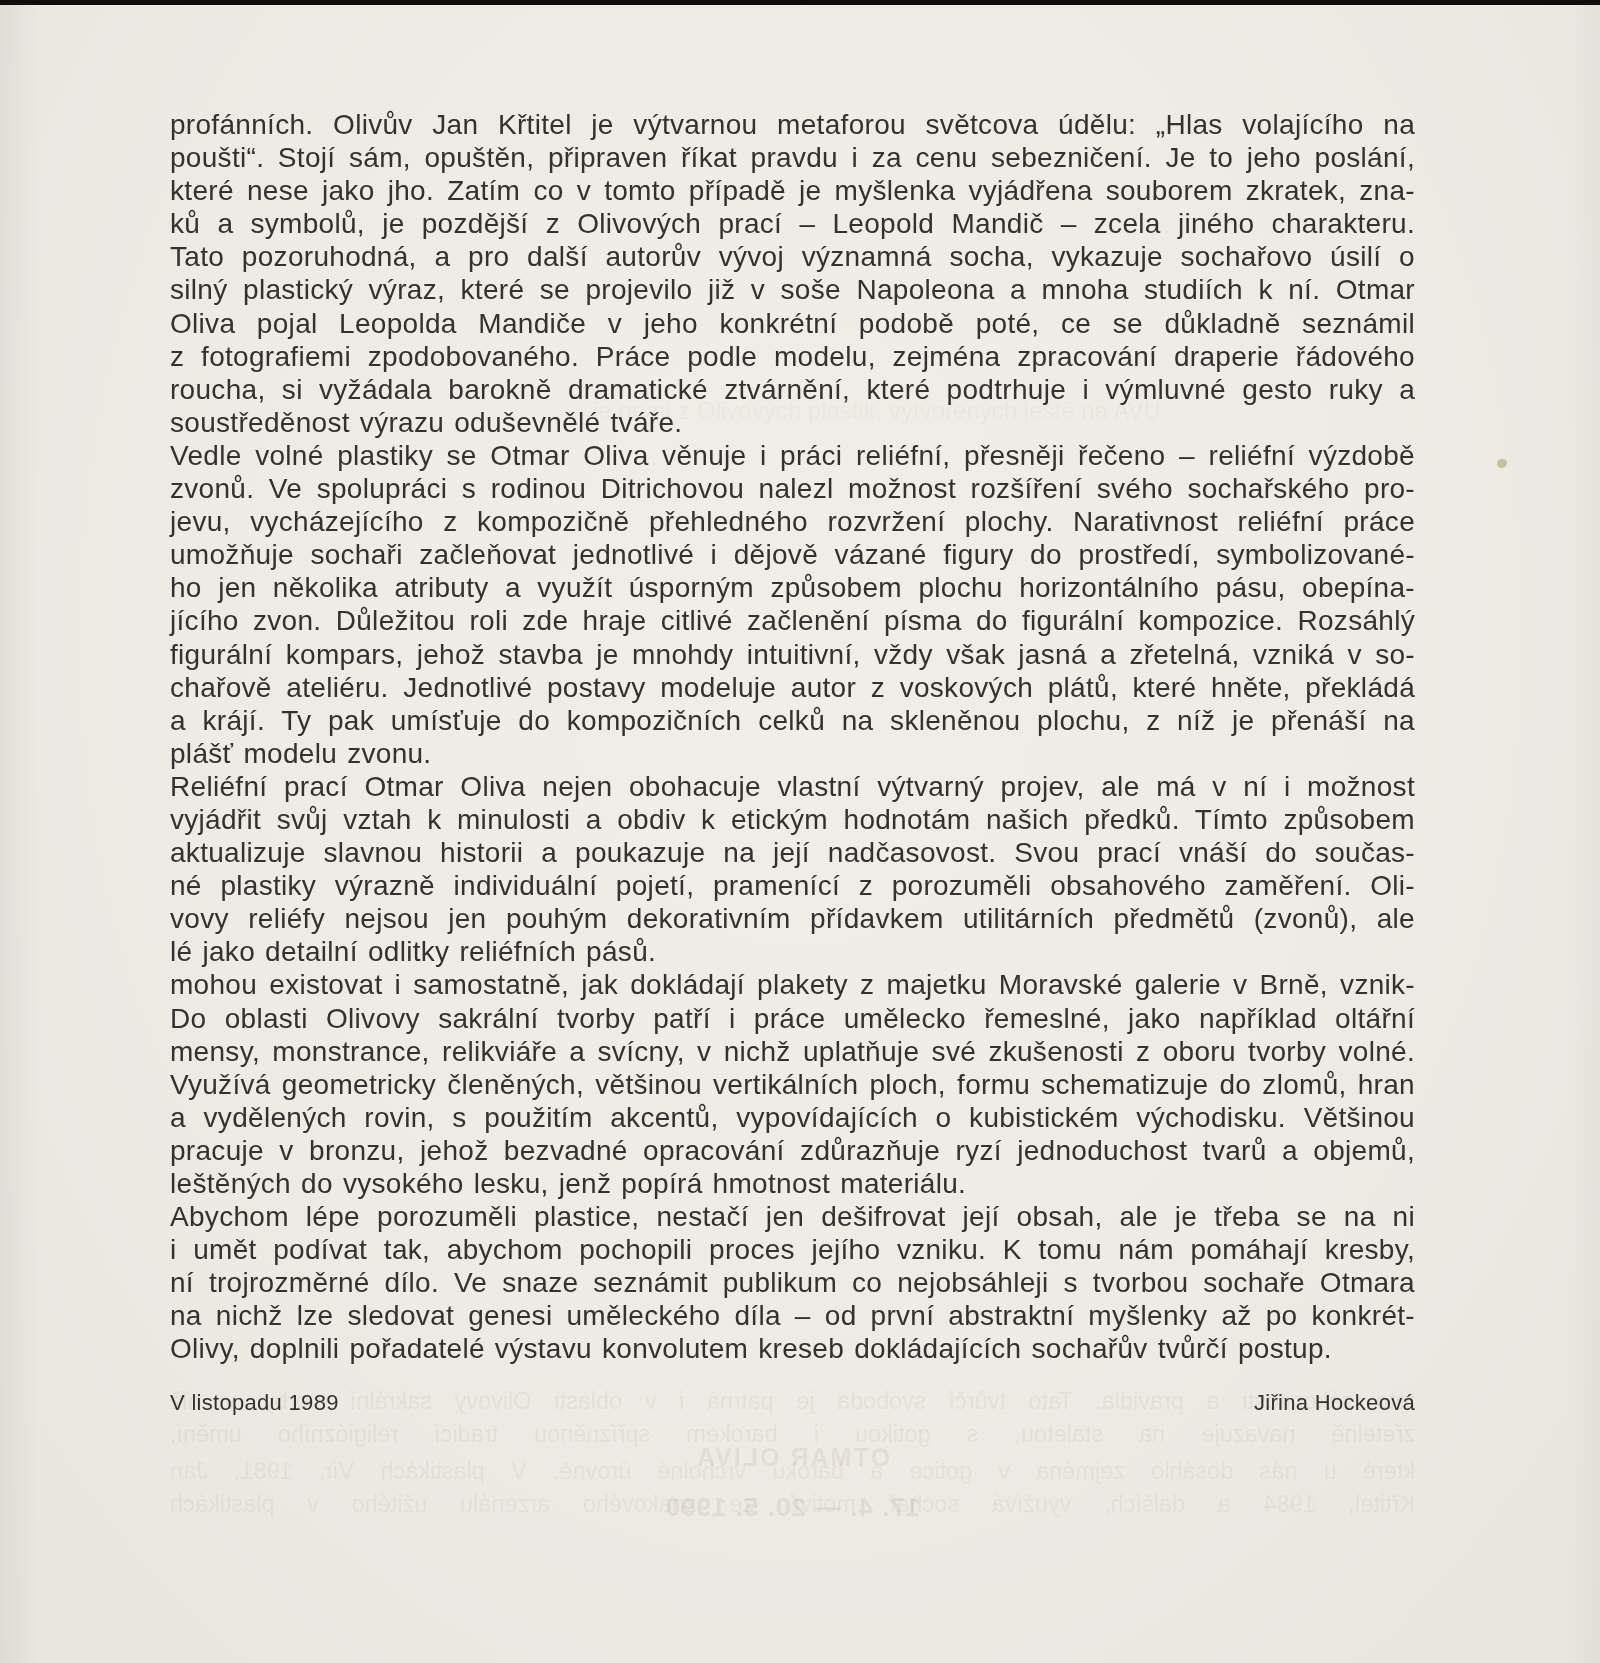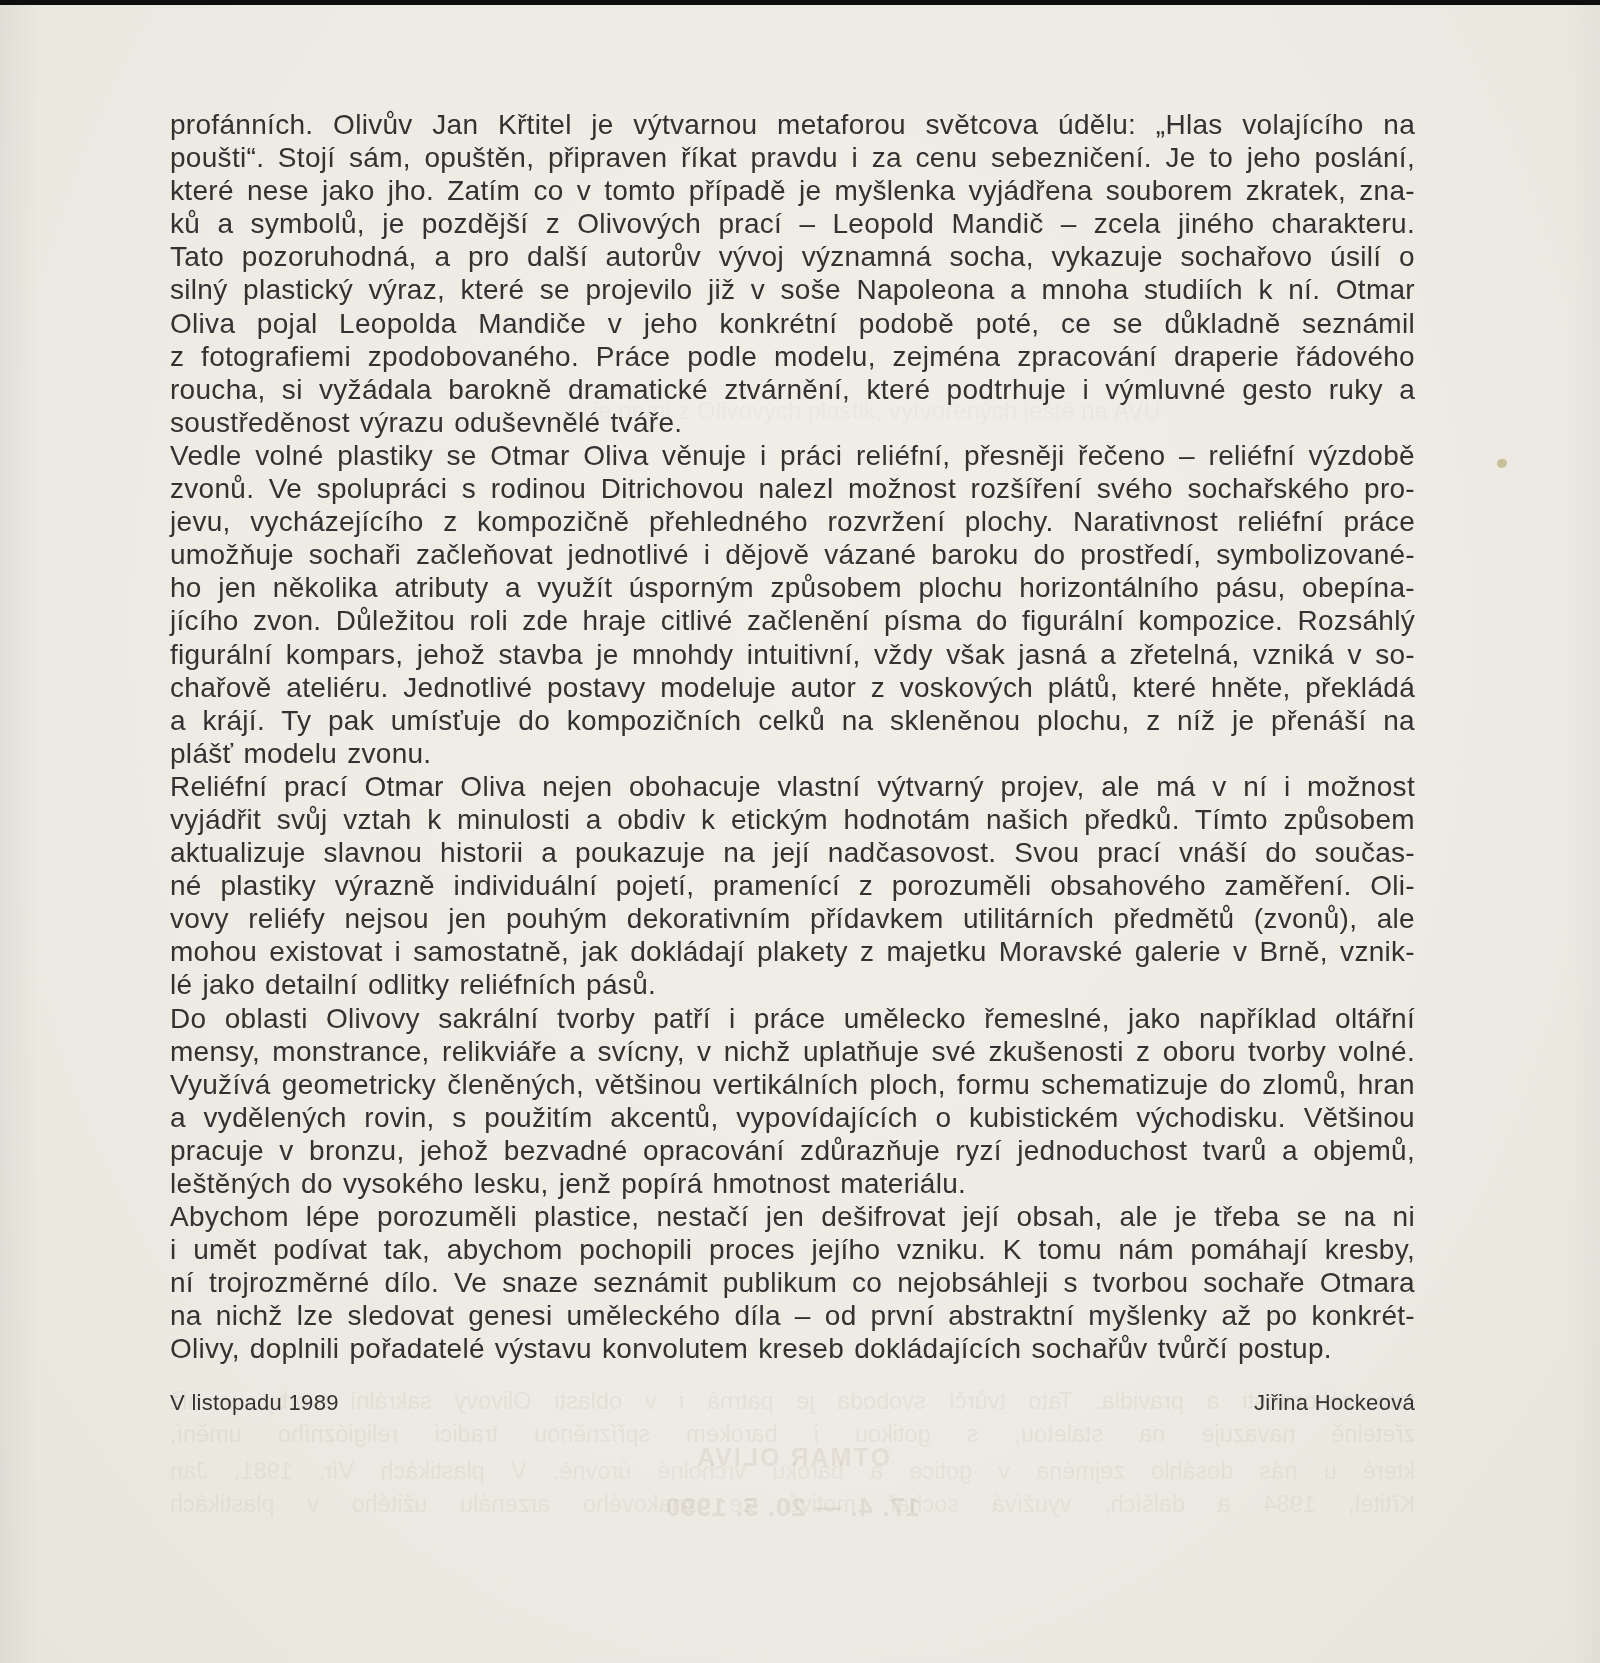--- a/index.html
+++ b/index.html
@@ -118,34 +118,34 @@
     <div class="ln">ků a symbolů, je pozdější z Olivových prací – Leopold Mandič – zcela jiného charakteru.</div>
     <div class="ln">Tato pozoruhodná, a pro další autorův vývoj významná socha, vykazuje sochařovo úsilí o</div>
     <div class="ln">silný plastický výraz, které se projevilo již v soše Napoleona a mnoha studiích k ní. Otmar</div>
     <div class="ln">Oliva pojal Leopolda Mandiče v jeho konkrétní podobě poté, ce se důkladně seznámil</div>
     <div class="ln">z fotografiemi zpodobovaného. Práce podle modelu, zejména zpracování draperie řádového</div>
     <div class="ln">roucha, si vyžádala barokně dramatické ztvárnění, které podtrhuje i výmluvné gesto ruky a</div>
     <div class="ln last">soustředěnost výrazu oduševnělé tváře.</div>
     <div class="ln">Vedle volné plastiky se Otmar Oliva věnuje i práci reliéfní, přesněji řečeno – reliéfní výzdobě</div>
     <div class="ln">zvonů. Ve spolupráci s rodinou Ditrichovou nalezl možnost rozšíření svého sochařského pro-</div>
     <div class="ln">jevu, vycházejícího z kompozičně přehledného rozvržení plochy. Narativnost reliéfní práce</div>
-    <div class="ln">umožňuje sochaři začleňovat jednotlivé i dějově vázané baroku do prostředí, symbolizované-</div>
+    <div class="ln">umožňuje sochaři začleňovat jednotlivé i dějově vázané figury do prostředí, symbolizované-</div>
     <div class="ln">ho jen několika atributy a využít úsporným způsobem plochu horizontálního pásu, obepína-</div>
     <div class="ln">jícího zvon. Důležitou roli zde hraje citlivé začlenění písma do figurální kompozice. Rozsáhlý</div>
     <div class="ln">figurální kompars, jehož stavba je mnohdy intuitivní, vždy však jasná a zřetelná, vzniká v so-</div>
     <div class="ln">chařově ateliéru. Jednotlivé postavy modeluje autor z voskových plátů, které hněte, překládá</div>
     <div class="ln">a krájí. Ty pak umísťuje do kompozičních celků na skleněnou plochu, z níž je přenáší na</div>
     <div class="ln last">plášť modelu zvonu.</div>
     <div class="ln">Reliéfní prací Otmar Oliva nejen obohacuje vlastní výtvarný projev, ale má v ní i možnost</div>
     <div class="ln">vyjádřit svůj vztah k minulosti a obdiv k etickým hodnotám našich předků. Tímto způsobem</div>
     <div class="ln">aktualizuje slavnou historii a poukazuje na její nadčasovost. Svou prací vnáší do součas-</div>
     <div class="ln">né plastiky výrazně individuální pojetí, pramenící z porozuměli obsahového zaměření. Oli-</div>
     <div class="ln">vovy reliéfy nejsou jen pouhým dekorativním přídavkem utilitárních předmětů (zvonů), ale</div>
+    <div class="ln last">lé jako detailní odlitky reliéfních pásů.</div>
     <div class="ln">mohou existovat i samostatně, jak dokládají plakety z majetku Moravské galerie v Brně, vznik-</div>
-    <div class="ln last">lé jako detailní odlitky reliéfních pásů.</div>
     <div class="ln">Do oblasti Olivovy sakrální tvorby patří i práce umělecko řemeslné, jako například oltářní</div>
     <div class="ln">mensy, monstrance, relikviáře a svícny, v nichž uplatňuje své zkušenosti z oboru tvorby volné.</div>
     <div class="ln">Využívá geometricky členěných, většinou vertikálních ploch, formu schematizuje do zlomů, hran</div>
     <div class="ln">a vydělených rovin, s použitím akcentů, vypovídajících o kubistickém východisku. Většinou</div>
     <div class="ln">pracuje v bronzu, jehož bezvadné opracování zdůrazňuje ryzí jednoduchost tvarů a objemů,</div>
     <div class="ln last">leštěných do vysokého lesku, jenž popírá hmotnost materiálu.</div>
     <div class="ln">Abychom lépe porozuměli plastice, nestačí jen dešifrovat její obsah, ale je třeba se na ni</div>
     <div class="ln">i umět podívat tak, abychom pochopili proces jejího vzniku. K tomu nám pomáhají kresby,</div>
     <div class="ln">ní trojrozměrné dílo. Ve snaze seznámit publikum co nejobsáhleji s tvorbou sochaře Otmara</div>
     <div class="ln">na nichž lze sledovat genesi uměleckého díla – od první abstraktní myšlenky až po konkrét-</div>

